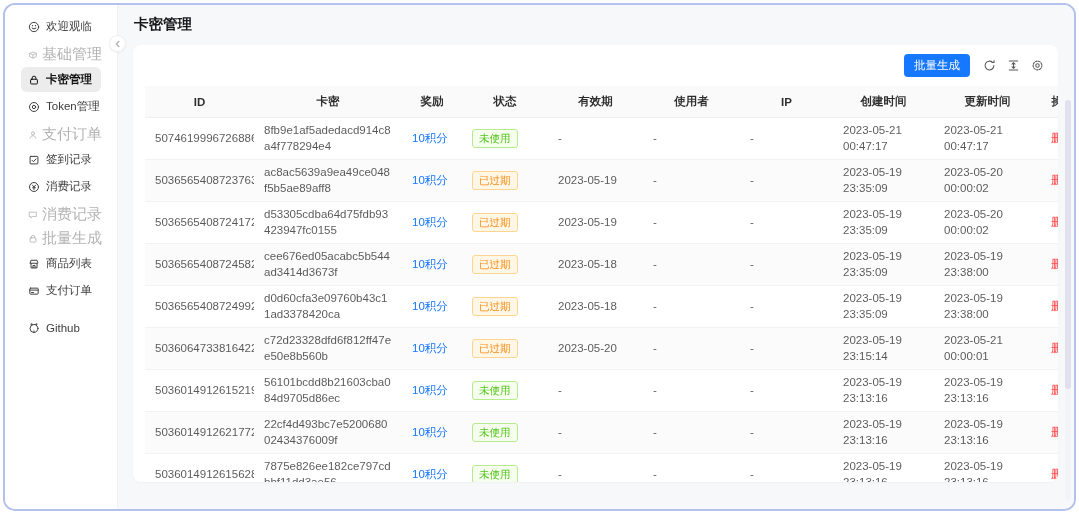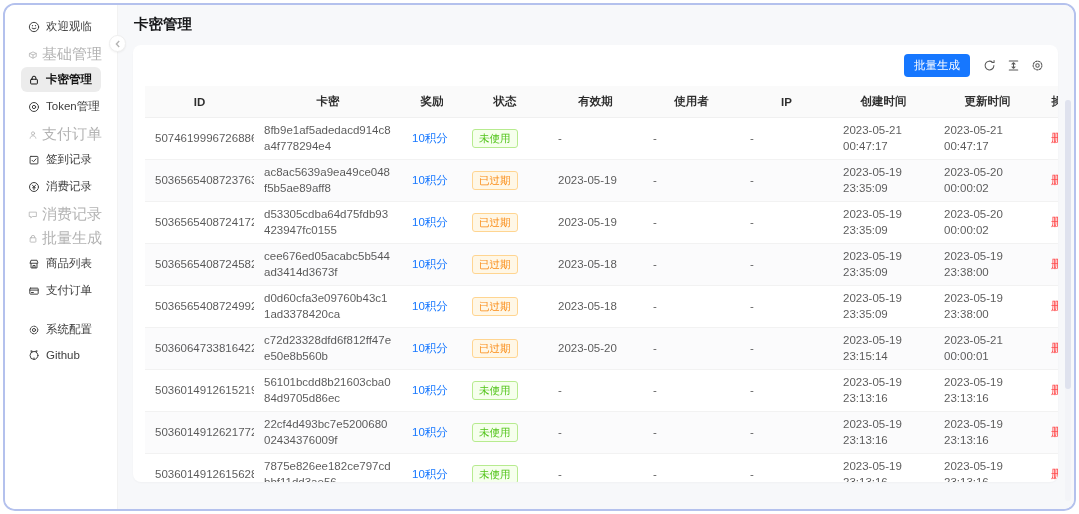--- a/index.html
+++ b/index.html
@@ -165,29 +165,20 @@
           <div class="nav-item">
             <span class="icn">
               <svg width="12" height="12" viewBox="0 0 16 16" fill="none" stroke="currentColor" stroke-width="1.3" stroke-linecap="round" stroke-linejoin="round">
                 <rect x="2.4" y="4.2" width="11.2" height="8" rx="1"></rect>
                 <path d="M2.4 6.8h11.2M4.6 10h2.6"></path>
               </svg>
             </span>
             <span>支付订单</span>
           </div>
           <div class="nav-gap"></div>
-          <div class="nav-item">
-            <span class="icn">
-              <svg width="12" height="12" viewBox="0 0 16 16" fill="none" stroke="currentColor" stroke-width="1.3" stroke-linecap="round" stroke-linejoin="round">
-                <circle cx="8" cy="8" r="2.1"></circle>
-                <circle cx="8" cy="8" r="5.1" stroke-dasharray="2.4 1.6"></circle>
-              </svg>
-            </span>
-            <span>系统配置</span>
-          </div>
           <div class="nav-item">
             <span class="icn">
               <svg width="12" height="12" viewBox="0 0 16 16" fill="none" stroke="currentColor" stroke-width="1.3" stroke-linecap="round" stroke-linejoin="round">
                 <circle cx="8" cy="8.6" r="5.3"></circle>
                 <path d="M4.6 4.4 3.9 2.3l2.1.8M11.4 4.4l.7-2.1-2.1.8M8 13.9v-2"></path>
               </svg>
             </span>
             <span>Github</span>
           </div>
         </nav>

